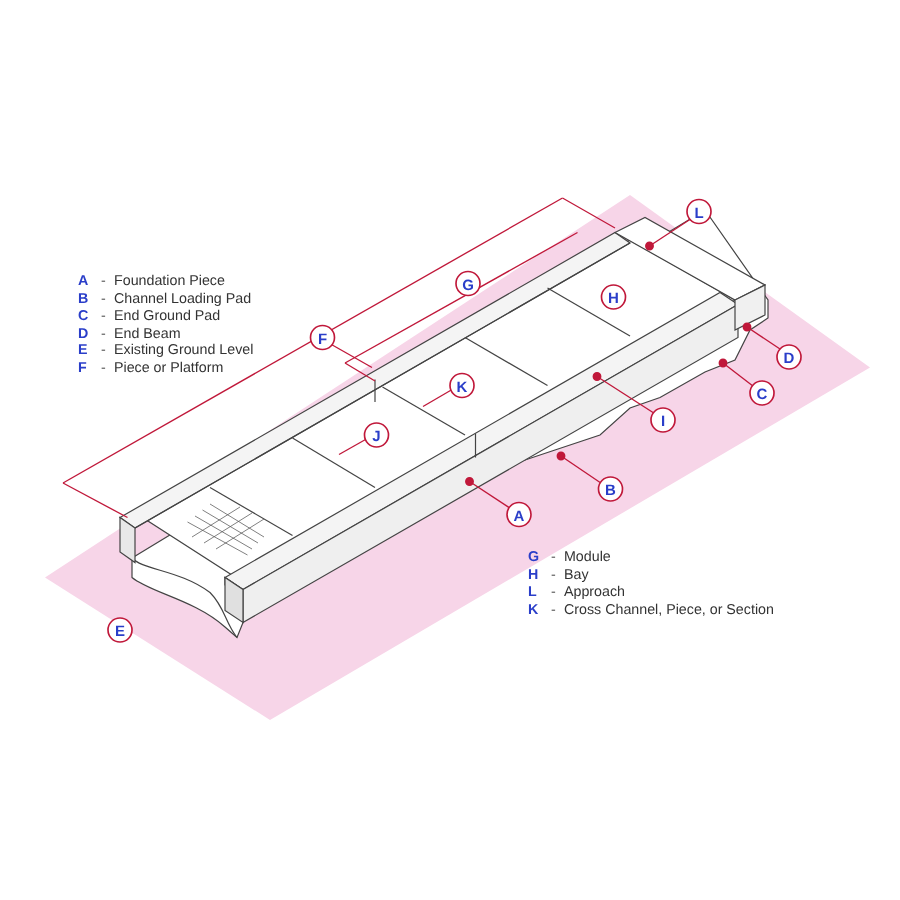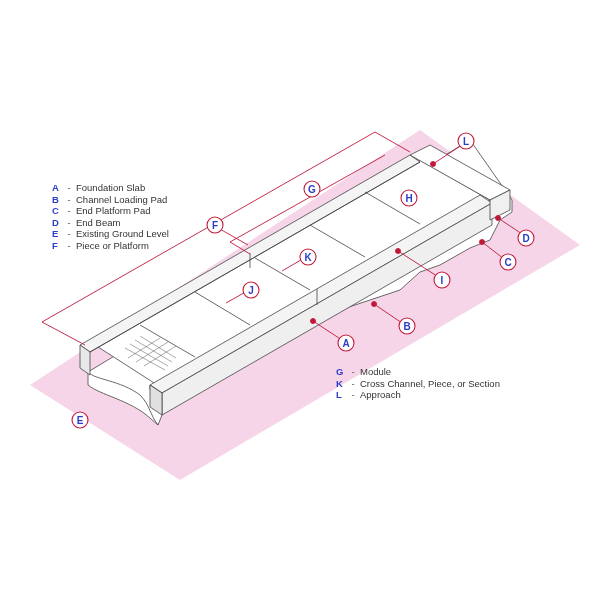--- a/index.html
+++ b/index.html
@@ -130,25 +130,26 @@
         <text class="callout-text" x="308" y="261" text-anchor="middle" stroke="none">K</text>
       </g>
     <g>
         <circle cx="466" cy="141" r="8"></circle>
         <text class="callout-text" x="466" y="145" text-anchor="middle" stroke="none">L</text>
       </g>
   </g>
 </svg>
 
 <div class="legend" style="left:52px; top:182px;">
-  <div class="row"><span class="key">A</span><span class="dash">-</span><span>Foundation Slab</span></div>
+  <div class="row"><span class="key">A</span><span class="dash">-</span><span>Foundation Piece</span></div>
   <div class="row"><span class="key">B</span><span class="dash">-</span><span>Channel Loading Pad</span></div>
-  <div class="row"><span class="key">C</span><span class="dash">-</span><span>End Platform Pad</span></div>
+  <div class="row"><span class="key">C</span><span class="dash">-</span><span>End Ground Pad</span></div>
   <div class="row"><span class="key">D</span><span class="dash">-</span><span>End Beam</span></div>
   <div class="row"><span class="key">E</span><span class="dash">-</span><span>Existing Ground Level</span></div>
   <div class="row"><span class="key">F</span><span class="dash">-</span><span>Piece or Platform</span></div>
 </div>
 
-<div class="legend" style="left:336px; top:366px;">
+<div class="legend" style="left:352px; top:366px;">
   <div class="row"><span class="key">G</span><span class="dash">-</span><span>Module</span></div>
+  <div class="row"><span class="key">H</span><span class="dash">-</span><span>Bay</span></div>
+  <div class="row"><span class="key">L</span><span class="dash">-</span><span>Approach</span></div>
   <div class="row"><span class="key">K</span><span class="dash">-</span><span>Cross Channel, Piece, or Section</span></div>
-  <div class="row"><span class="key">L</span><span class="dash">-</span><span>Approach</span></div>
 </div>
 
 </body></html>

